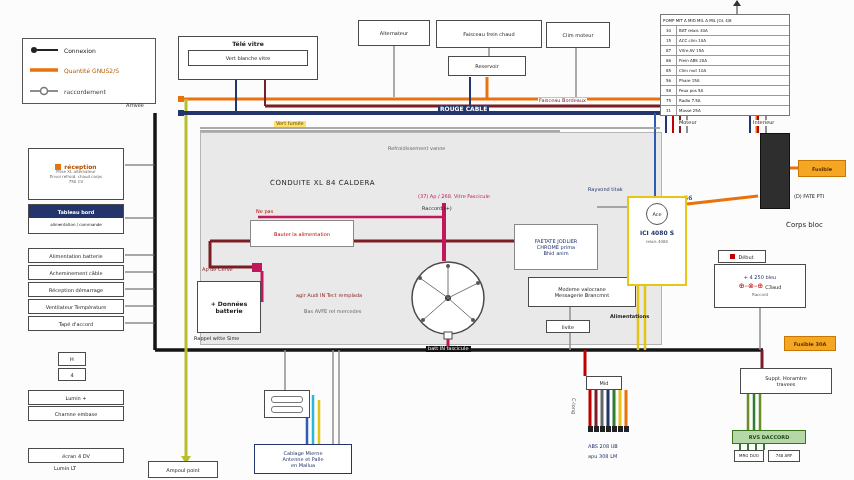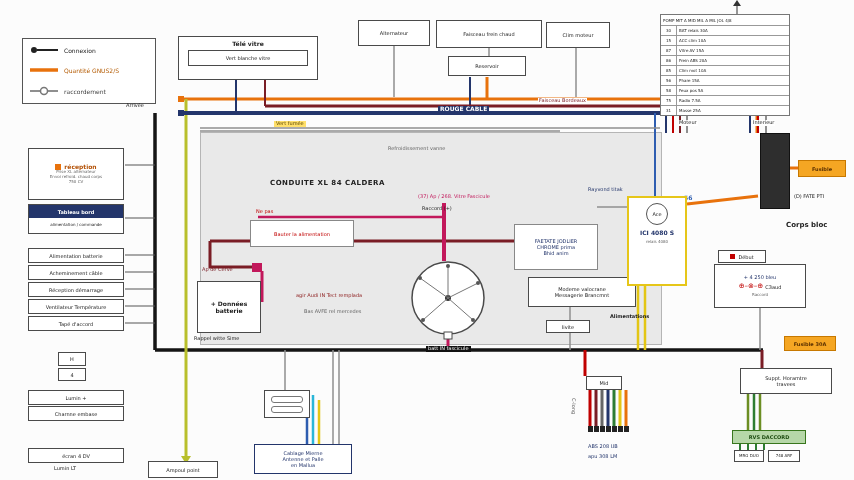--- a/index.html
+++ b/index.html
@@ -238,21 +238,21 @@
         <span class="ft-c1">31</span>
         <span class="ft-c2">Masse 25A</span>
       </div>
   </div>
   <span class="lbl t5" style="left:678px;top:120px;background:#fff;padding:0 1px;z-index:2">Moteur</span>
   <span class="lbl t5" style="left:752px;top:120px;background:#fff;padding:0 1px;z-index:2">Interieur</span>
 
   <div class="abs" style="left:760px;top:133px;width:30px;height:76px;background:#2e2e2e;border:1px solid #111;z-index:2"></div>
   <div class="abs t5" style="left:798px;top:160px;width:48px;height:17px;background:#f5a623;border:1px solid #c77800;color:#5a3000;font-weight:bold;display:flex;align-items:center;justify-content:center;z-index:2">Fusible</div>
   <span class="lbl t5" style="left:794px;top:194px;z-index:2">(D) FATE PTI</span>
-  <span class="lbl t7" style="left:786px;top:222px;font-weight:bold;z-index:2">Corps bloc</span>
+  <span class="lbl t7" style="left:786px;top:222px;font-weight:normal;z-index:2">Corps bloc</span>
   <div class="abs t5" style="left:784px;top:336px;width:52px;height:15px;background:#f5a623;border:1px solid #c77800;color:#5a3000;font-weight:bold;display:flex;align-items:center;justify-content:center;z-index:2">Fusible 30A</div>
 
   <div class="box" style="left:28px;top:148px;width:96px;height:52px;padding:2px;z-index:2">
     <div style="display:flex;align-items:center;gap:3px">
       <span style="width:6px;height:6px;background:#e8720c;display:inline-block"></span>
       <span class="t6" style="color:#b45309;font-weight:bold">réception</span>
     </div>
     <span class="t4 gray">Prise XL alternateur</span>
     <span class="t4 gray">Envoi refroid. chaud corps</span>
     <span class="t4 gray">750 CV</span>
@@ -267,21 +267,21 @@
   <div class="lrow" style="top:299px;z-index:2">Ventilateur Température</div>
   <div class="lrow" style="top:316px;z-index:2">Tapé d'accord</div>
 
   <div class="box t5" style="left:58px;top:352px;width:28px;height:14px;z-index:2">H</div>
   <div class="box t5" style="left:58px;top:368px;width:28px;height:13px;z-index:2">4</div>
   <div class="box t5" style="left:28px;top:390px;width:96px;height:15px;z-index:2">Lumin +</div>
   <div class="box t5" style="left:28px;top:406px;width:96px;height:15px;z-index:2">Charnne embase</div>
   <div class="box t5" style="left:28px;top:448px;width:96px;height:15px;z-index:2">écran 4 DV</div>
   <span class="lbl t5" style="left:54px;top:466px;z-index:2">Lumin LT</span>
 
-  <span class="lbl t7" style="left:270px;top:180px;font-weight:bold;letter-spacing:0.5px;z-index:2">CONDUITE XL 84 CALDERA</span>
+  <span class="lbl t7" style="left:270px;top:180px;font-weight:normal;letter-spacing:0.5px;z-index:2">CONDUITE XL 84 CALDERA</span>
 
   <span class="lbl t6" style="left:438px;top:106px;background:#23356b;color:#fff;padding:0 2px;font-weight:bold;z-index:2">ROUGE CABLE</span>
   <span class="lbl t5 maroon" style="left:538px;top:98px;background:#fff;padding:0 1px;z-index:2">Faisceau Bordeaux</span>
   <span class="lbl t5" style="left:274px;top:121px;background:#ffe06b;color:#5a4500;padding:0 2px;z-index:2">Vert fumée</span>
   <span class="lbl t5 gray" style="left:388px;top:146px;z-index:2">Refroidissement vanne</span>
   <span class="lbl t5 crims" style="left:418px;top:194px;z-index:2">(37) Ap / 268. Vitre Fascicule</span>
   <span class="lbl t5" style="left:422px;top:206px;z-index:2">Raccord (+)</span>
   <span class="lbl t5 red" style="left:256px;top:209px;z-index:2">Ne pas</span>
   <span class="lbl t5 maroon" style="left:202px;top:267px;z-index:2">Ap de Cerve</span>
   <span class="lbl t5" style="left:296px;top:293px;color:#8b1a1a;z-index:2">agir Audi IN Tect remplada</span>

